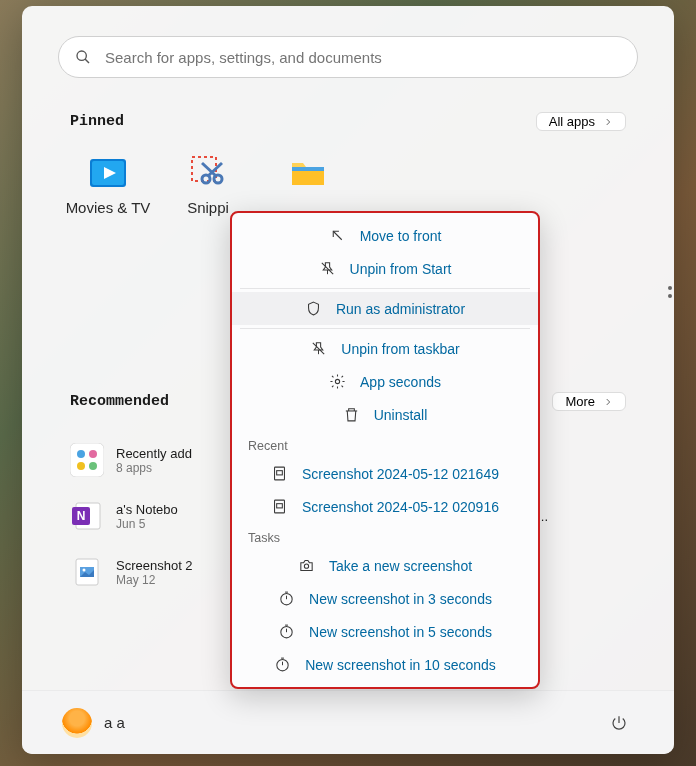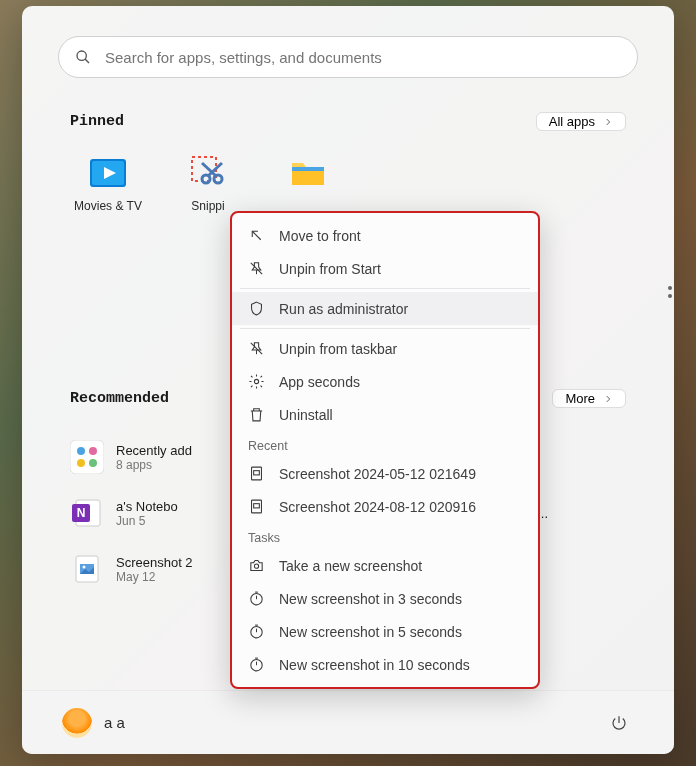--- a/index.html
+++ b/index.html
@@ -36,21 +36,21 @@
   .pinned-grid {
     display:flex; gap: 8px; margin: 0 40px;
   }
   .app-tile {
     width:92px; display:flex; flex-direction:column; align-items:center; gap:6px;
     padding:6px 0; border-radius:6px; cursor:pointer;
   }
   .app-tile .icon-box {
     width:40px; height:40px; display:flex; align-items:center; justify-content:center;
   }
-  .app-tile span { font-size:12px; color:#2a2a2a; text-align:center;}
+  .app-tile span { font-size:15px; color:#2a2a2a; text-align:center;}
   .recommended-grid {
     display:grid; grid-template-columns: 1fr 1fr; gap: 14px 24px;
     margin: 12px 44px 0 44px;
   }
   .rec-item {
     display:flex; align-items:center; gap:12px; padding:4px; border-radius:4px; cursor:pointer;
   }
   .rec-item .rec-icon { width:34px; height:34px; flex-shrink:0; display:flex;align-items:center;justify-content:center;}
   .rec-item .rec-text { display:flex; flex-direction:column; overflow:hidden;}
   .rec-item .rec-title { font-size:13px; color:#1a1a1a; white-space:nowrap; overflow:hidden; text-overflow:ellipsis;}
@@ -70,21 +70,21 @@
     position:absolute; right:-6px; top:280px; width:20px; display:flex; flex-direction:column; gap:4px; align-items:center;
   }
   .dots div{width:4px;height:4px;background:#666;border-radius:50%;}
   
   .context-menu {
     position:absolute; left:208px; top:205px; width:310px;
     background:#fcfcfd; border:2px solid #cc1f1f; border-radius:8px;
     box-shadow: 0 8px 30px rgba(0,0,0,0.2); padding:6px 0;
   }
   .cm-item {
-    display:flex; align-items:center; gap:14px; padding:8px 16px; font-size:14px; color:#404040; cursor:pointer;
+    display:flex; align-items:center; gap:14px; padding:8px 16px; font-size:14px; color:#0369a1; cursor:pointer;justify-content:center;
   }
   .cm-item.highlight { background:#f0f0f2;}
   .cm-sep { height:1px; background:#e4e4e6; margin:3px 8px;}
   .cm-label { padding: 8px 16px 4px 16px; font-size:12.5px; color:#6a6a6a;}
   .cm-item svg { width:17px; height:17px; stroke:#3a3a3a; fill:none; stroke-width:1.5; flex-shrink:0;}
   .prog-icon svg { stroke:none;}
 </style>
 </head>
 <body>
 
@@ -287,21 +287,21 @@
           <rect x="5" y="3" width="14" height="18" rx="1"></rect>
           <rect x="8" y="8" width="8" height="6"></rect>
         </svg>
       <span>Screenshot 2024-05-12 021649</span>
     </div>
     <div class="cm-item">
       <svg viewBox="0 0 24 24">
           <rect x="5" y="3" width="14" height="18" rx="1"></rect>
           <rect x="8" y="8" width="8" height="6"></rect>
         </svg>
-      <span>Screenshot 2024-08-12 020916</span>
+      <span>Screenshot 2024-05-12 020916</span>
     </div>
     <div class="cm-label">Tasks</div>
     <div class="cm-item">
       <svg viewBox="0 0 24 24">
           <path d="M4 8 L8 8 L10 5 L14 5 L16 8 L20 8 L20 19 L4 19 Z"></path>
           <circle cx="12" cy="13" r="3"></circle>
         </svg>
       <span>Take a new screenshot</span>
     </div>
     <div class="cm-item">

